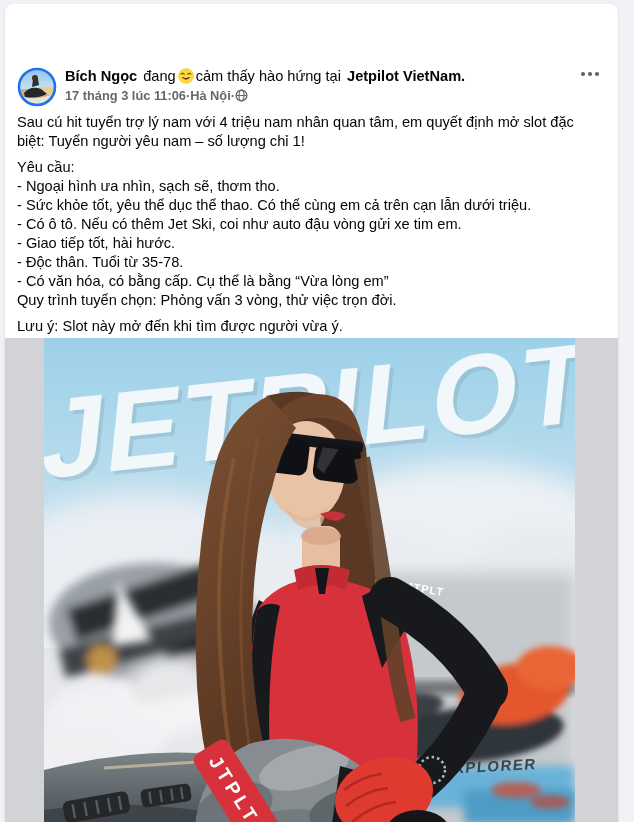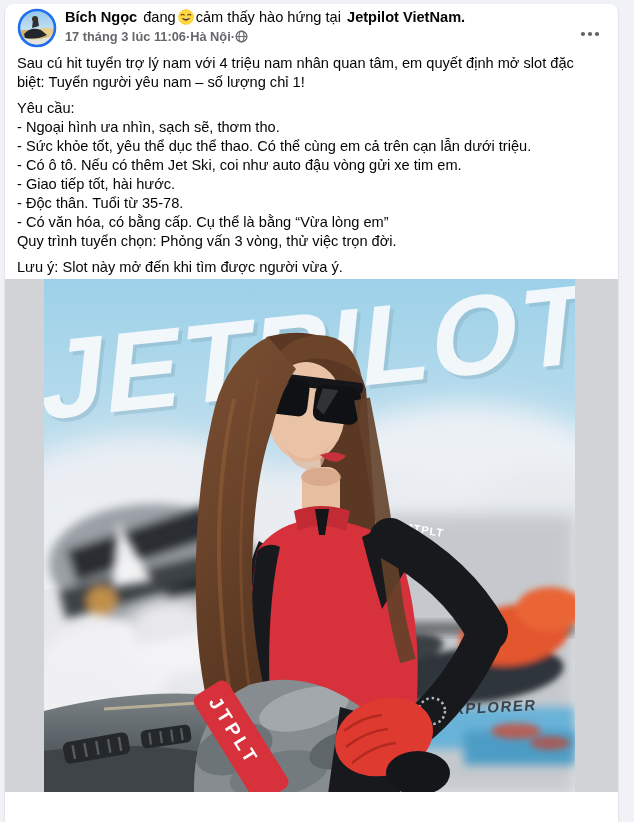--- a/index.html
+++ b/index.html
@@ -8,21 +8,21 @@
     background:#f0f2f5;
     font-family:"Liberation Sans","DejaVu Sans",sans-serif;
     -webkit-font-smoothing:antialiased;
   }
   .card{
     position:absolute;left:5px;top:4px;width:613px;height:818px;
     background:#ffffff;border-radius:8px 8px 0 0;
     box-shadow:0 1px 2px rgba(0,0,0,.2);
   }
   
-  .header{position:relative;display:flex;padding:4px 12px 0 12px;}
+  .header{position:relative;display:flex;padding:23px 12px 0 12px;margin-top:40px;}
   .avatar{width:40px;height:40px;border-radius:50%;flex:none;overflow:hidden;cursor:pointer;}
   .htext{margin-left:8px;min-width:0;}
   .nameline{font-size:14.6px;line-height:19px;color:#050505;white-space:nowrap;}
   .nameline .b{font-weight:700;cursor:pointer;}
   .nameline .sp{margin:0 1px;}
   .emoji-wrap{display:inline-block;width:16px;height:16px;vertical-align:-3px;margin:0 2px;}
   .meta{display:flex;align-items:center;margin-top:2px;
         font-size:12.8px;font-weight:600;color:#65676b;line-height:15px;}
   .meta .lnk{cursor:pointer;}
   .more-btn{

